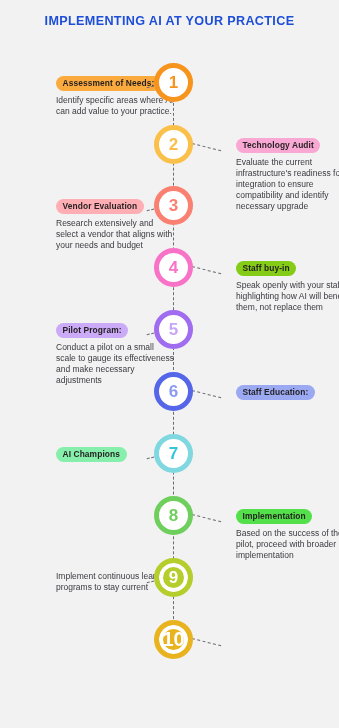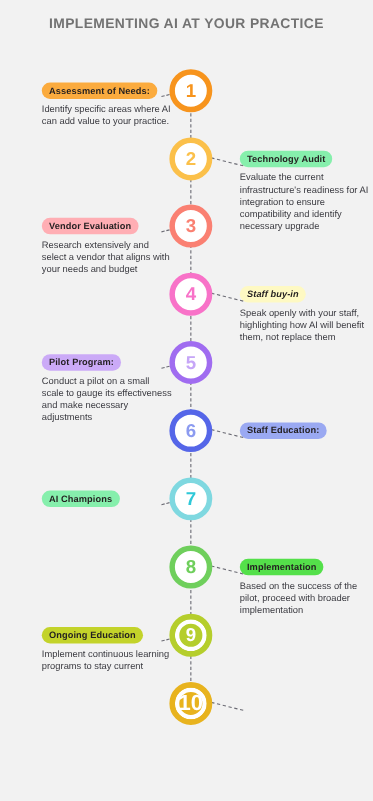--- a/index.html
+++ b/index.html
@@ -11,21 +11,21 @@
     overflow:hidden;
   }
   #title {
     position:absolute;
     top:14px; left:0; width:339px;
     text-align:center;
     font-size:12.6px;
     font-weight:bold;
     letter-spacing:0.35px;
     line-height:15.5px;
-    color:#737373;
+    color:#1d4ed8;
   }
   
   #spine {
     position:absolute;
     left:173px;
     top:78px;
     width:0;
     height:566px;
     border-left:1.6px dashed #6b6b74;
   }
@@ -52,20 +52,21 @@
   .connector {
     position:absolute;
     top:-1px;
     height:0;
     border-top:1.1px dashed #6b6b74;
     z-index:1;
   }
   .block {
     position:absolute;
     width:118px;
+    margin-left:18px;
   }
   .block.left  { left:38px;  text-align:left; }
   .block.right { left:218px; text-align:left; }
   .pill {
     display:inline-block;
     padding:2.2px 6.5px 3px 6.5px;
     border-radius:9px;
     font-size:8.4px;
     font-weight:bold;
     color:#231f20;
@@ -87,31 +88,31 @@
 <div id="title">IMPLEMENTING AI AT YOUR PRACTICE</div>
 
 <div id="spine"></div>
 
 <div id="nodes">
     <div class="block left" style="top: 72px; text-align: left;"><div class="pill" style="background: rgb(251, 171, 62);">Assessment of Needs:</div><div class="desc">Identify specific areas where AI can add value to your practice.</div></div>
     <div class="node" style="top: 82px;">
       <div class="connector" style="left: 146px; width: 26px; transform: rotate(-14deg); transform-origin: right center;"></div>
       <div class="circle" style="border-color: rgb(247, 148, 29); color: rgb(247, 148, 29);">1</div>
     </div>
-    <div class="block right" style="top: 134px;"><div class="pill" style="background: #86efac;">Technology Audit</div><div class="desc">Evaluate the current infrastructure's readiness for AI integration to ensure compatibility and identify necessary upgrade</div></div>
+    <div class="block right" style="top: 134px;"><div class="pill" style="background: #f9a8d4;">Technology Audit</div><div class="desc">Evaluate the current infrastructure's readiness for AI integration to ensure compatibility and identify necessary upgrade</div></div>
     <div class="node" style="top: 144px;">
       <div class="connector" style="left: 192px; width: 30px; transform: rotate(14deg); transform-origin: left center;"></div>
       <div class="circle" style="border-color: rgb(251, 192, 74); color: rgb(251, 192, 74);">2</div>
     </div>
     <div class="block left" style="top: 195px; text-align: left;"><div class="pill" style="background: rgb(255, 174, 180);">Vendor Evaluation</div><div class="desc">Research extensively and select a vendor that aligns with your needs and budget</div></div>
     <div class="node" style="top: 205px;">
       <div class="connector" style="left: 146px; width: 26px; transform: rotate(-14deg); transform-origin: right center;"></div>
       <div class="circle" style="border-color: rgb(250, 128, 114); color: rgb(250, 128, 114);">3</div>
     </div>
-    <div class="block right" style="top: 257px;"><div class="pill" style="background: #fef9c3; font-style: italic;">Staff buy-in</div><div class="desc">Speak openly with your staff, highlighting how AI will benefit them, not replace them</div></div>
+    <div class="block right" style="top: 257px;"><div class="pill" style="background: #84cc16;">Staff buy-in</div><div class="desc">Speak openly with your staff, highlighting how AI will benefit them, not replace them</div></div>
     <div class="node" style="top: 267px;">
       <div class="connector" style="left: 192px; width: 30px; transform: rotate(14deg); transform-origin: left center;"></div>
       <div class="circle" style="border-color: rgb(248, 114, 200); color: rgb(248, 114, 200);">4</div>
     </div>
     <div class="block left" style="top: 319px; text-align: left;"><div class="pill" style="background: rgb(203, 170, 247);">Pilot Program:</div><div class="desc">Conduct a pilot on a small scale to gauge its effectiveness and make necessary adjustments</div></div>
     <div class="node" style="top: 329px;">
       <div class="connector" style="left: 146px; width: 26px; transform: rotate(-14deg); transform-origin: right center;"></div>
       <div class="circle" style="border-color: rgb(160, 108, 240); color: rgb(198, 166, 247);">5</div>
     </div>
     <div class="block right" style="top: 381px;"><div class="pill" style="background: rgb(154, 169, 242);">Staff Education:</div></div>
@@ -122,21 +123,21 @@
     <div class="block left" style="top: 443px; text-align: left;"><div class="pill" style="background: #86efac;">AI Champions</div></div>
     <div class="node" style="top: 453px;">
       <div class="connector" style="left: 146px; width: 26px; transform: rotate(-14deg); transform-origin: right center;"></div>
       <div class="circle" style="border-color: rgb(127, 216, 224); color: rgb(46, 200, 216);">7</div>
     </div>
     <div class="block right" style="top: 505px;"><div class="pill" style="background: rgb(84, 224, 74);">Implementation</div><div class="desc">Based on the success of the pilot, proceed with broader implementation</div></div>
     <div class="node" style="top: 515px;">
       <div class="connector" style="left: 192px; width: 30px; transform: rotate(14deg); transform-origin: left center;"></div>
       <div class="circle" style="border-color: rgb(111, 207, 92); color: rgb(111, 207, 92);">8</div>
     </div>
-    <div class="block left" style="top: 567px; text-align: left;"><div class="pill" style="background: rgb(195, 211, 42);">Ongoing Education</div><div class="desc">Implement continuous learning programs to stay current</div></div>
+    <div class="block left" style="top: 567px; text-align: left;"><div class="desc">Implement continuous learning programs to stay current</div></div>
     <div class="node" style="top: 577px;">
       <div class="connector" style="left: 146px; width: 26px; transform: rotate(-14deg); transform-origin: right center;"></div>
       <div class="circle" style="border-color: rgb(181, 206, 44); color: rgb(255, 255, 255); background: rgb(181, 206, 44); box-shadow: rgb(255, 255, 255) 0px 0px 0px 4px inset;">9</div>
     </div>
     <div class="block right" style="top: 625px;"></div>
     <div class="node" style="top: 639px;">
       <div class="connector" style="left: 192px; width: 30px; transform: rotate(14deg); transform-origin: left center;"></div>
       <div class="circle wide" style="border-color: rgb(232, 179, 30); color: rgb(255, 255, 255); background: rgb(232, 179, 30); box-shadow: rgb(255, 255, 255) 0px 0px 0px 4px inset;">10</div>
     </div>
   </div>

